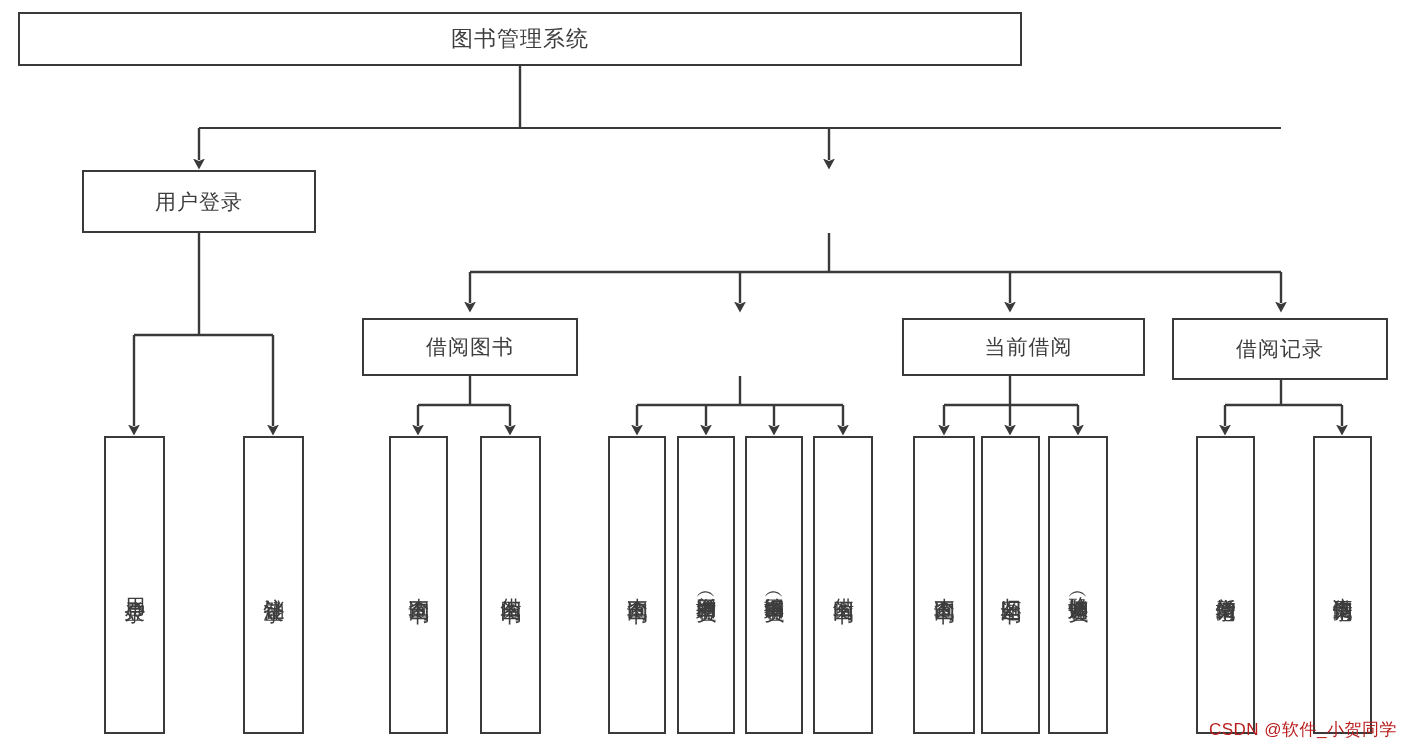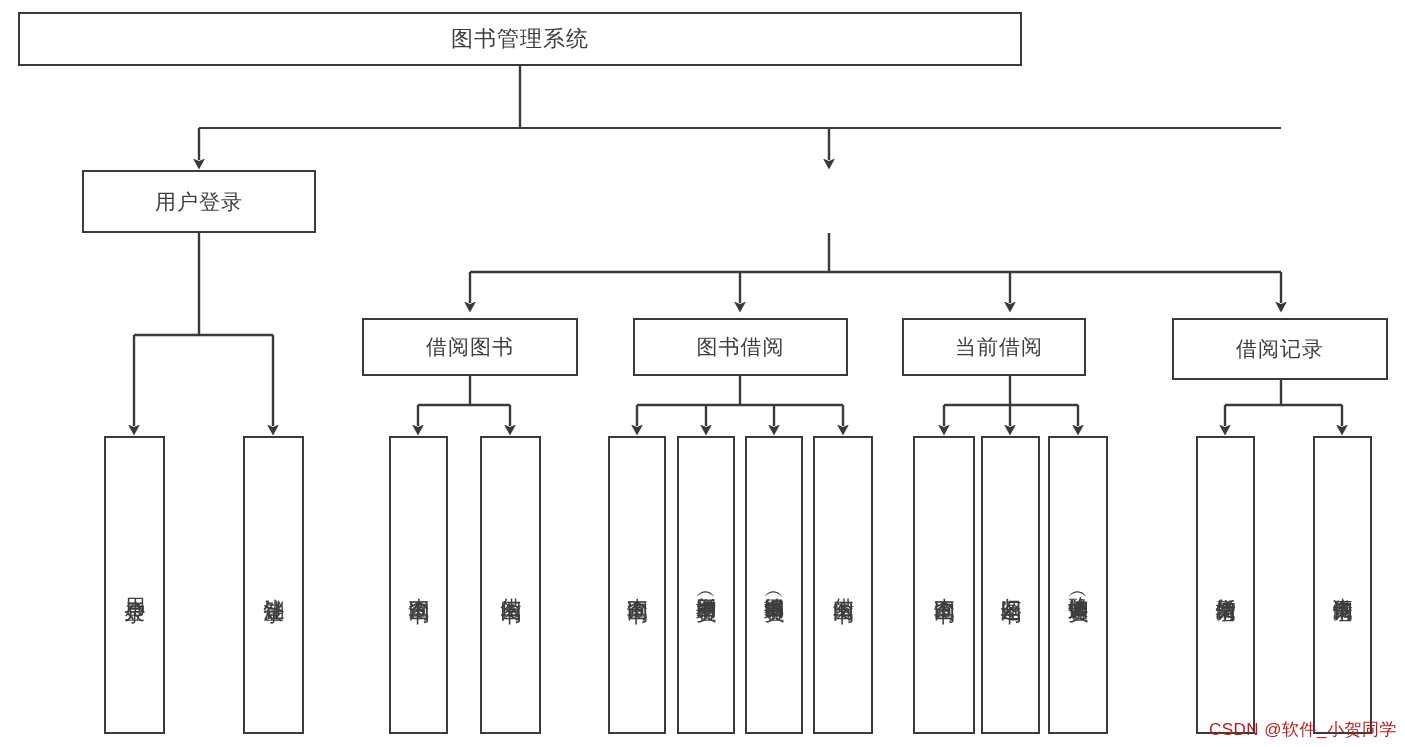--- a/index.html
+++ b/index.html
@@ -71,22 +71,21 @@
       <path d="M1225,405 L1225,426" marker-end="url(#ah)"></path>
       <path d="M1342,405 L1342,426" marker-end="url(#ah)"></path>
     </g>
   </svg>
 
   <div class="node h root" style="left:18px;top:12px;width:1004px;height:54px;">图书管理系统</div>
 
   <div class="node h" style="left:82px;top:170px;width:234px;height:63px;">用户登录</div>
 
   <div class="node h" style="left:362px;top:318px;width:216px;height:58px;">借阅图书</div>
-  <div class="node h" style="left:633px;top:318px;width:215px;height:58px;">图书借阅</div>
-  <div class="node h" style="left:902px;top:318px;width:184px;height:58px;padding-left:10px;">当前借阅</div>
+  <div class="node h" style="left:902px;top:318px;width:243px;height:58px;padding-left:10px;">当前借阅</div>
   <div class="node h" style="left:1172px;top:318px;width:216px;height:62px;">借阅记录</div>
 
   <div class="node v" style="left:104px;top:436px;width:61px;height:298px;">用户登录</div>
   <div class="node v" style="left:243px;top:436px;width:61px;height:298px;">注销登录</div>
 
   <div class="node v" style="left:389px;top:436px;width:59px;height:298px;">查询图书</div>
   <div class="node v" style="left:480px;top:436px;width:61px;height:298px;">借阅图书</div>
 
   <div class="node v" style="left:608px;top:436px;width:58px;height:298px;">查询图书</div>
   <div class="node v tall" style="left:677px;top:436px;width:58px;height:298px;">新增图书（管理员）</div>

